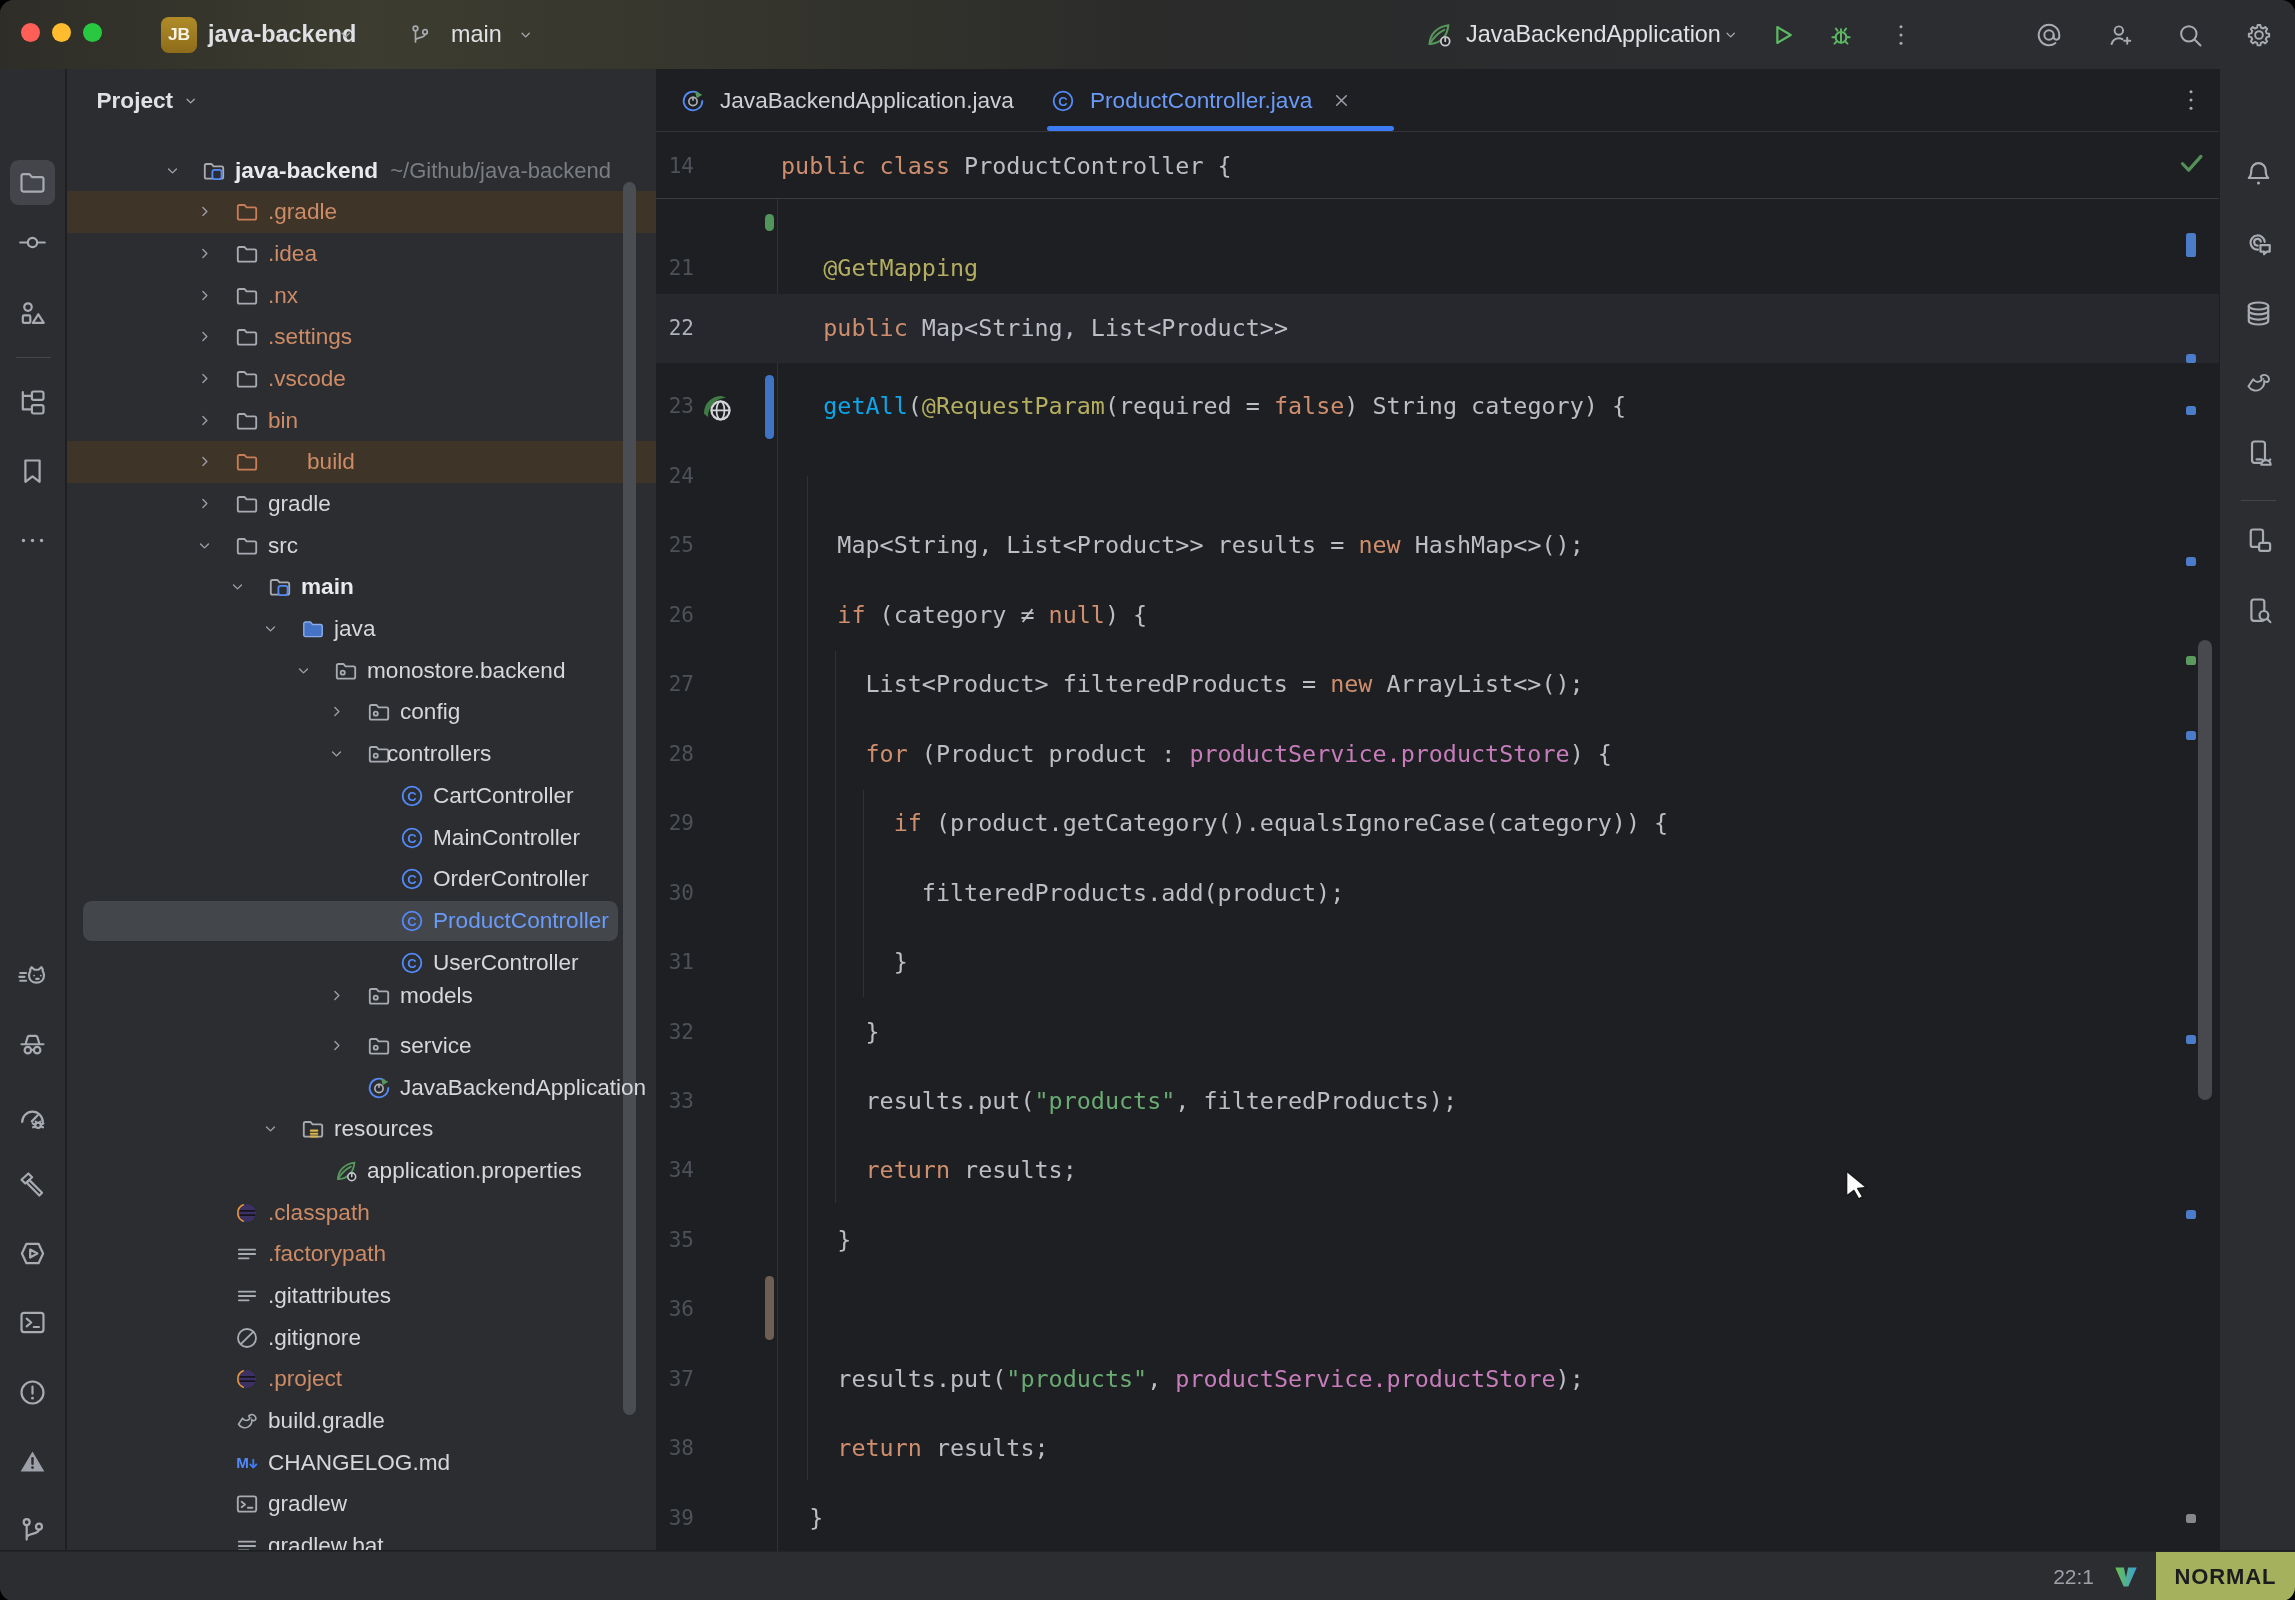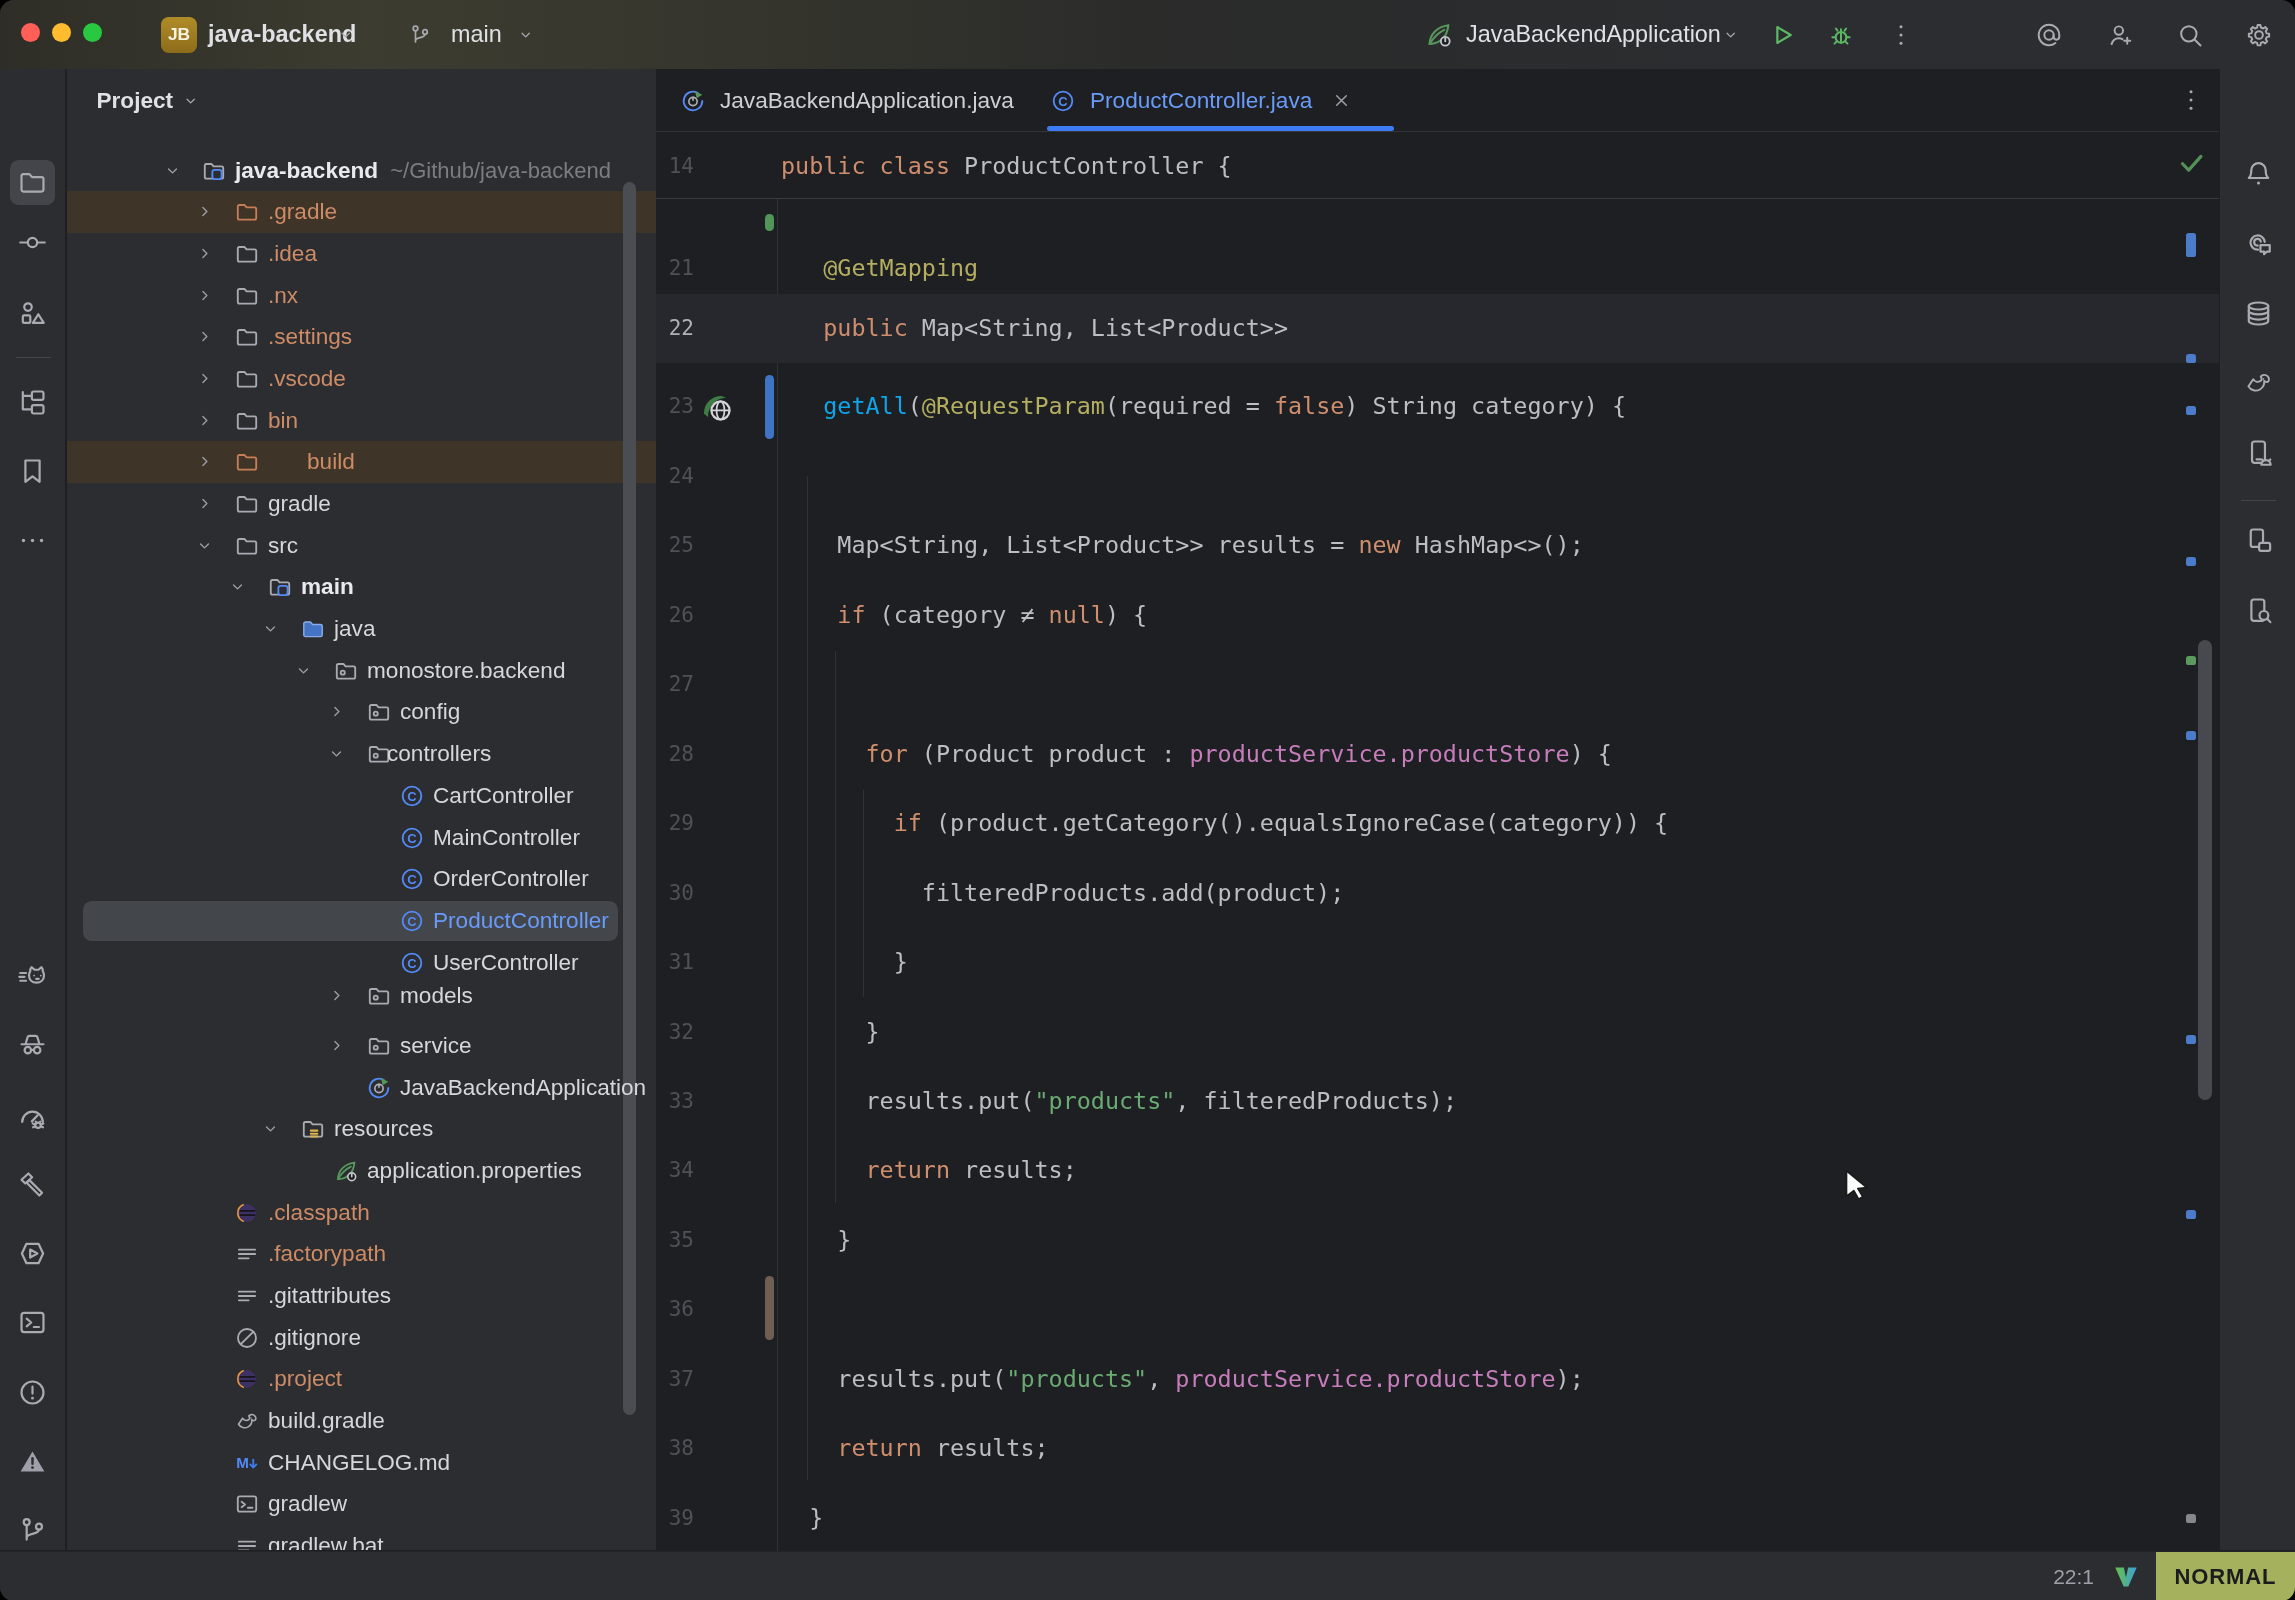--- a/index.html
+++ b/index.html
@@ -918,20 +918,21 @@
         <div class="code-row" style="top: 379px;">
           <span class="lnum">25</span>
           <div class="ctext" style="padding-left: 4ch;"><span class="tok-pl">Map&lt;String, List&lt;Product&gt;&gt; results = </span><span class="tok-kw">new</span><span class="tok-pl"> HashMap&lt;&gt;();</span></div>
         </div>
         <div class="code-row" style="top: 449px;">
           <span class="lnum">26</span>
           <div class="ctext" style="padding-left: 4ch;"><span class="tok-kw">if</span><span class="tok-pl"> (category ≠ </span><span class="tok-kw">null</span><span class="tok-pl">) {</span></div>
         </div>
         <div class="code-row" style="top: 518px;">
           <span class="lnum">27</span>
+          <div class="ctext" style="padding-left: 6ch;"><span class="tok-pl">List&lt;Product&gt; filteredProducts = </span><span class="tok-kw">new</span><span class="tok-pl"> ArrayList&lt;&gt;();</span></div>
         </div>
         <div class="code-row" style="top: 588px;">
           <span class="lnum">28</span>
           <div class="ctext" style="padding-left: 6ch;"><span class="tok-kw">for</span><span class="tok-pl"> (Product product : </span><span class="tok-field">productService.productStore</span><span class="tok-pl">) {</span></div>
         </div>
         <div class="code-row" style="top: 657px;">
           <span class="lnum">29</span>
           <div class="ctext" style="padding-left: 8ch;"><span class="tok-kw">if</span><span class="tok-pl"> (product.getCategory().equalsIgnoreCase(category)) {</span></div>
         </div>
         <div class="code-row" style="top: 727px;">

